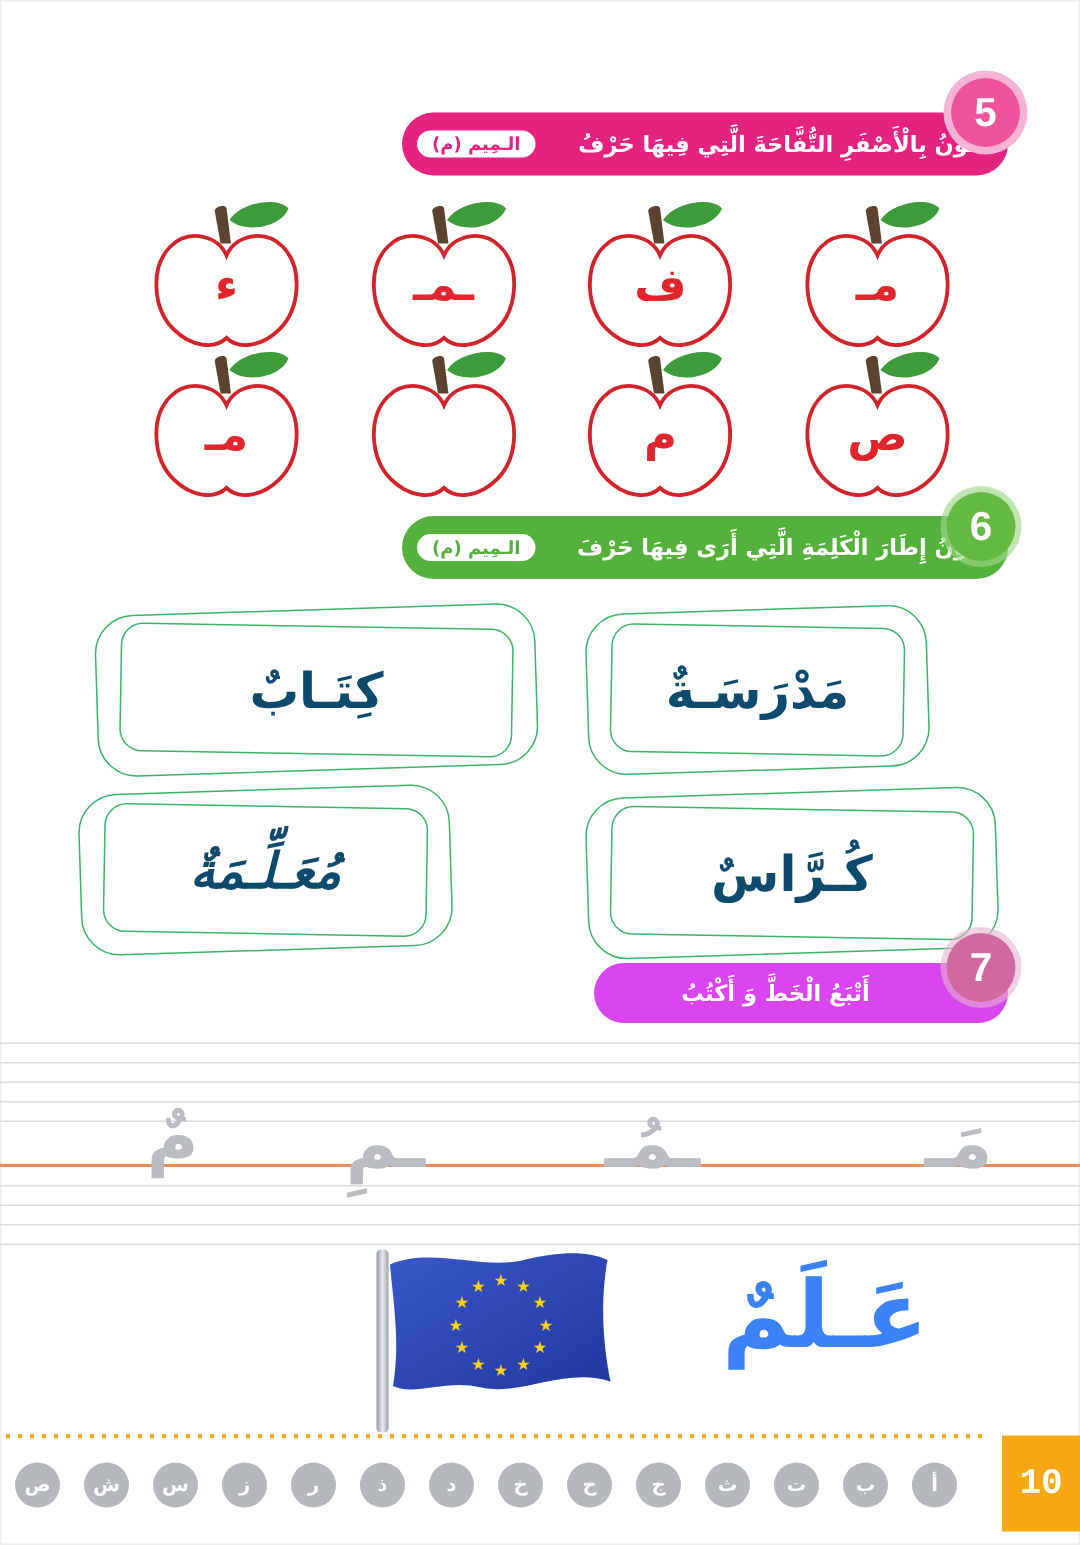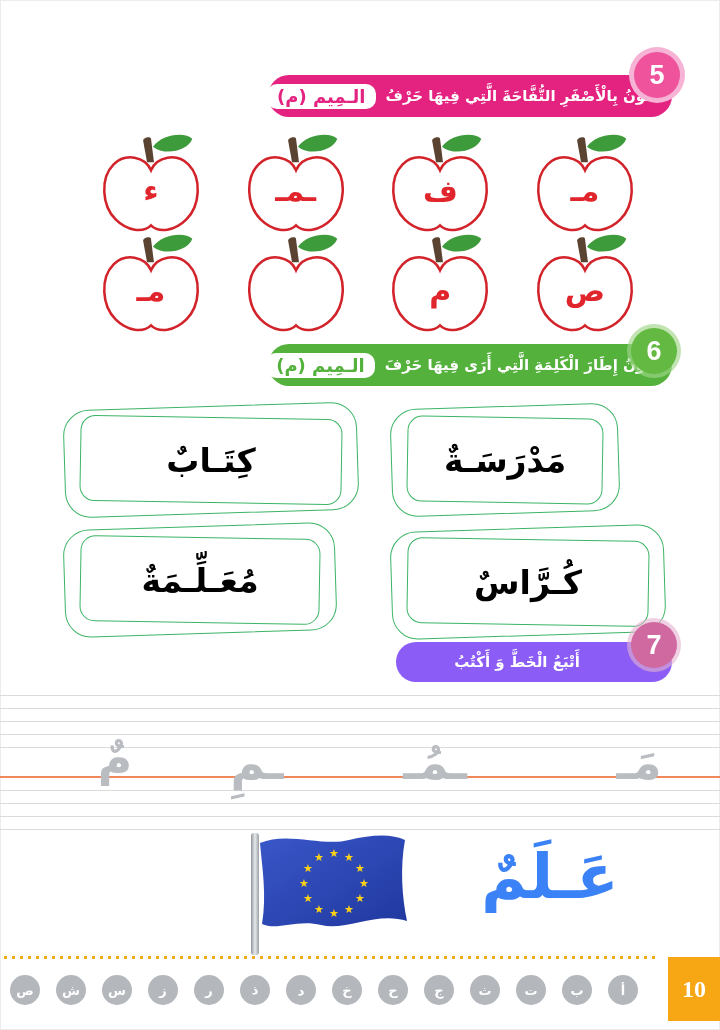--- a/index.html
+++ b/index.html
@@ -6,27 +6,27 @@
   body { background:#fff; font-family:"DejaVu Sans", sans-serif; }
   .page { position:relative; width:720px; height:1030px; background:#ffffff; overflow:hidden;
           box-shadow: inset 0 0 0 1px #ececec; }
   .arabic { direction:rtl; unicode-bidi:isolate; }
 
   
   .banner { position:absolute; display:flex; flex-direction:row-reverse; align-items:center;
             border-radius:21px; color:#fff; padding:0 16px 0 10px; direction:ltr; }
   .banner .btext { direction:rtl; unicode-bidi:isolate; font-size:15px; font-weight:bold;
                    white-space:nowrap; flex:1; text-align:right; }
-  .chip { background:#fff; border-radius:10px; padding:2px 10px; font-size:18px; font-weight:bold;
+  .chip { background:#fff; border-radius:10px; padding:2px 10px; font-size:12px; font-weight:bold;
           white-space:nowrap; margin-right:10px; direction:rtl; }
   .banner5 { left:268px; top:75px; width:404px; height:42px; background:#e42380; }
   .banner5 .chip { color:#e42380; }
   .banner6 { left:268px; top:344px; width:404px; height:42px; background:#54b13c; }
   .banner6 .chip { color:#54b13c; }
-  .banner7 { left:396px; top:642px; width:276px; height:40px; background:#8b5cf6;
+  .banner7 { left:396px; top:642px; width:276px; height:40px; background:#d946ef;
              justify-content:flex-end; padding-right:44px; }
   .banner7 .btext { text-align:center; }
   .numc { position:absolute; width:46px; height:46px; border-radius:50%; color:#fff;
           font-family:"Liberation Sans", sans-serif; font-weight:bold; font-size:27px;
           display:flex; align-items:center; justify-content:center; z-index:5; }
   .numc5 { left:634px; top:52px; background:#ee539b; box-shadow:0 0 0 5px #f6b3d5; }
   .numc6 { left:631px; top:328px; background:#63b942; box-shadow:0 0 0 4px rgba(160,214,136,.65); }
   .numc7 { left:631px; top:622px; background:#d0699f; box-shadow:0 0 0 4px rgba(230,178,208,.6); }
 
   
@@ -38,25 +38,25 @@
   .apple-letter { position:absolute; left:0; right:0; top:44px; text-align:center;
                   color:#e0262c; font-size:30px; font-weight:bold; line-height:1; direction:rtl; }
 
   
   .word-box { position:absolute; }
   .frame-outer { position:absolute; inset:0; border:1.6px solid #3cb465; border-radius:26px;
                  transform:rotate(-1.8deg); }
   .frame-inner { position:absolute; inset:11px 16px; border:1.6px solid #3cb465; border-radius:15px;
                  transform:rotate(1deg); }
   .word { position:absolute; inset:0; display:flex; align-items:center; justify-content:center;
-          color:#000000; font-size:33px; font-weight:bold; direction:rtl; }
+          color:#0c4a6e; font-size:33px; font-weight:bold; direction:rtl; }
   .wb0 { left:391px; top:406px; width:228px; height:108px; }
   .wb1 { left:64px;  top:406px; width:294px; height:108px; }
   .wb2 { left:391px; top:528px; width:274px; height:108px; }
-  .wb3 { left:64px;  top:526px; width:272px; height:108px; }
+  .wb3 { left:53px;  top:526px; width:248px; height:108px;font-style:italic; }
 
   
   .rline { position:absolute; left:0; width:720px; height:1px; background:#dbdbdb; }
   .oline { position:absolute; left:0; width:720px; height:2px; background:#f0885c; top:776px; }
   .trace { position:absolute; color:#b9bcc0; font-size:47px; font-weight:bold; line-height:1;
            text-align:center; direction:rtl; }
   .t0 { left:596px; top:739px; width:86px; }
   .t1 { left:385px; top:739px; width:100px; }
   .t2 { left:214px; top:739px; width:86px; }
   .t3 { left:72px;  top:735px; width:86px; }
@@ -68,21 +68,21 @@
 
   
   .dotline { position:absolute; left:4px; top:956px; width:654px; height:3px;
              background:repeating-linear-gradient(90deg,#f5a81c 0 3px,transparent 3px 8px); }
   .alpha-strip { position:absolute; left:10px; top:975px; width:628px; height:30px;
                  display:flex; flex-direction:row-reverse; justify-content:space-between; }
   .alpha { width:30px; height:30px; border-radius:50%; background:#b4b7bc; color:#fff;
            font-size:13px; font-weight:bold; display:flex; align-items:center; justify-content:center;
            direction:rtl; }
   .pagenum { position:absolute; left:668px; top:957px; width:52px; height:64px; background:#f6a713;
-             color:#fff; font-family:Liberation Serif, serif; font-weight:bold; font-size:24px;
+             color:#fff; font-family:Liberation Mono, monospace; font-weight:bold; font-size:24px;
              display:flex; align-items:center; justify-content:center; }
 </style>
 </head>
 <body>
 
 <div class="page">
 
   <div class="banner banner5">
     <span class="btext arabic">أُلَوِّنُ بِالْأَصْفَرِ التُّفَّاحَةَ الَّتِي فِيهَا حَرْفُ</span>
     <span class="chip arabic">الـمِيم (م)</span>

